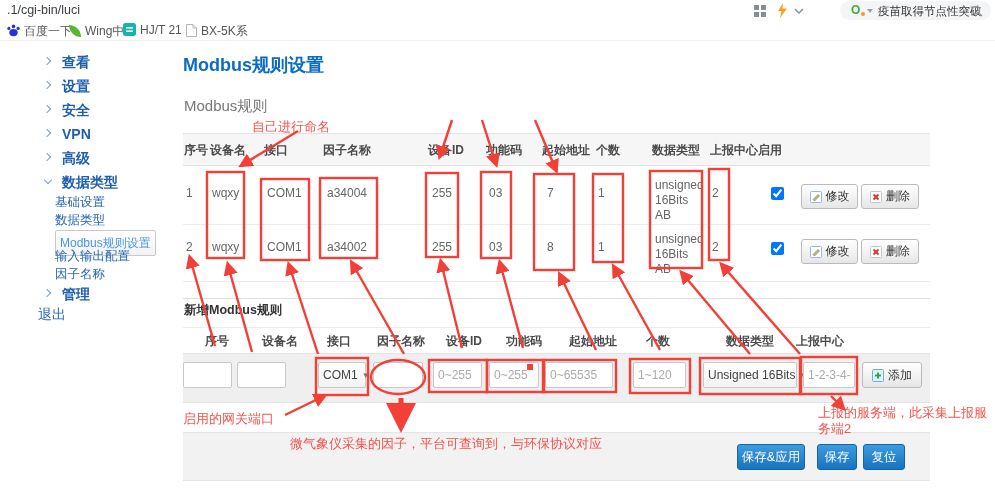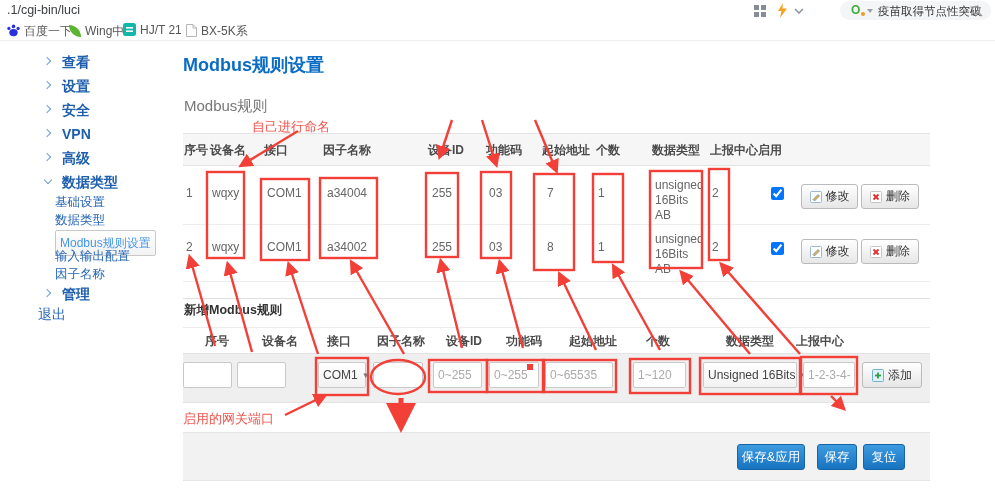--- a/index.html
+++ b/index.html
@@ -260,20 +260,22 @@
     <span>添加</span>
   </div>
 
   <div class="botband"></div>
   <div class="bbtn" style="left:737px;top:444px;width:68px">保存&amp;应用</div>
   <div class="bbtn" style="left:817px;top:444px;width:40px">保存</div>
   <div class="bbtn" style="left:863px;top:444px;width:42px">复位</div>
 
   <div class="note" style="left:252px;top:118px">自己进行命名</div>
   <div class="note" style="left:183px;top:410px">启用的网关端口</div>
+  <div class="note" style="left:290px;top:435px">微气象仪采集的因子，平台可查询到，与环保协议对应</div>
+  <div class="note wrap" style="left:818px;top:405px;width:176px">上报的服务端，此采集上报服务端2</div>
 
   <svg class="overlay" width="995" height="489">
     <defs>
       <marker id="ah" markerWidth="6" markerHeight="6" refX="4.2" refY="3" orient="auto">
         <path d="M0,0 L6,3 L0,6 Z" fill="#f23f37"></path>
       </marker>
     </defs>
     <g fill="none" stroke="#f23f37" stroke-width="2.4">
 
       <rect x="207" y="172" width="37" height="86"></rect>

